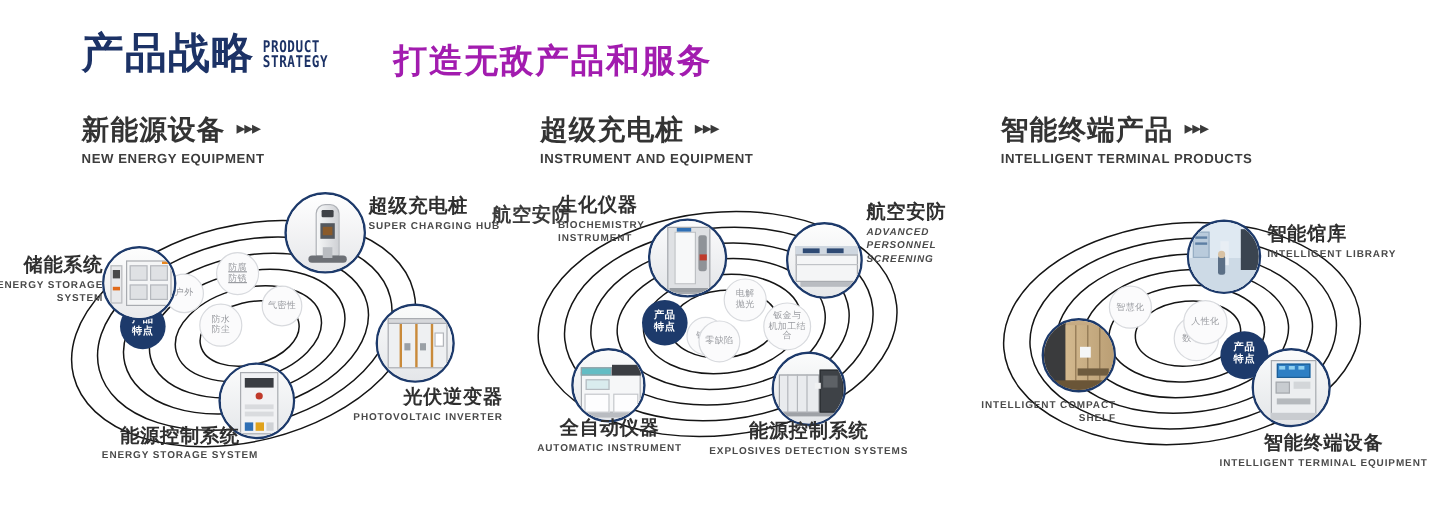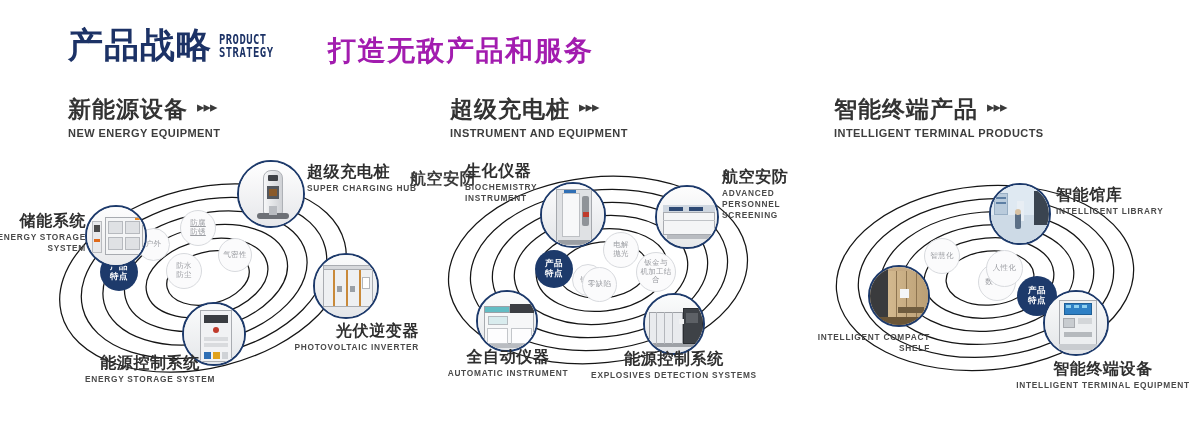--- a/index.html
+++ b/index.html
@@ -268,21 +268,21 @@
       <div class="dev" style="left:6px; top:18px; width:52px; height:30px; background:#f4f5f6; border:1px solid #a8abb0;"></div>
       <div class="dev" style="left:6px; top:18px; width:52px; height:8px; background:#cfd7e0; border-bottom:1px solid #a8abb0;"></div>
       <div class="dev" style="left:12px; top:20px; width:14px; height:4px; background:#2e4a74;"></div>
       <div class="dev" style="left:32px; top:20px; width:14px; height:4px; background:#2e4a74;"></div>
       <div class="dev" style="left:6px; top:33px; width:52px; height:1px; background:#c0c3c7;"></div>
       <div class="dev" style="left:10px; top:48px; width:44px; height:4px; background:#b9bcc1;"></div>
     </div>
   </div>
   <div class="nlabel" style="left:322px; top:18px;">
     <span class="cn">航空安防</span>
-    <span class="en" style="white-space:pre-line;">ADVANCED PERSONNEL
+    <span class="en" style="white-space:pre-line;font-style:italic;">ADVANCED PERSONNEL
 SCREENING</span>
   </div>
 
   <div class="node" style="left:76px; top:140px; width:62px; height:62px;">
     <div class="ph" style="background:linear-gradient(180deg,#fbfcfc,#e5e7ea);">
       <div class="dev" style="left:6px; top:18px; width:50px; height:34px; background:#f6f7f8; border:1px solid #a8abb0;"></div>
       <div class="dev" style="left:6px; top:14px; width:26px; height:7px; background:#63bdc4; border:1px solid #9aa0a6;"></div>
       <div class="dev" style="left:32px; top:12px; width:24px; height:9px; background:#3b3e43;"></div>
       <div class="dev" style="left:10px; top:24px; width:20px; height:9px; background:#d9ecee; border:1px solid #b5bbc0;"></div>
       <div class="dev" style="left:9px; top:36px; width:21px; height:16px; background:#fdfdfe; border:1px solid #c3c6ca;"></div>

